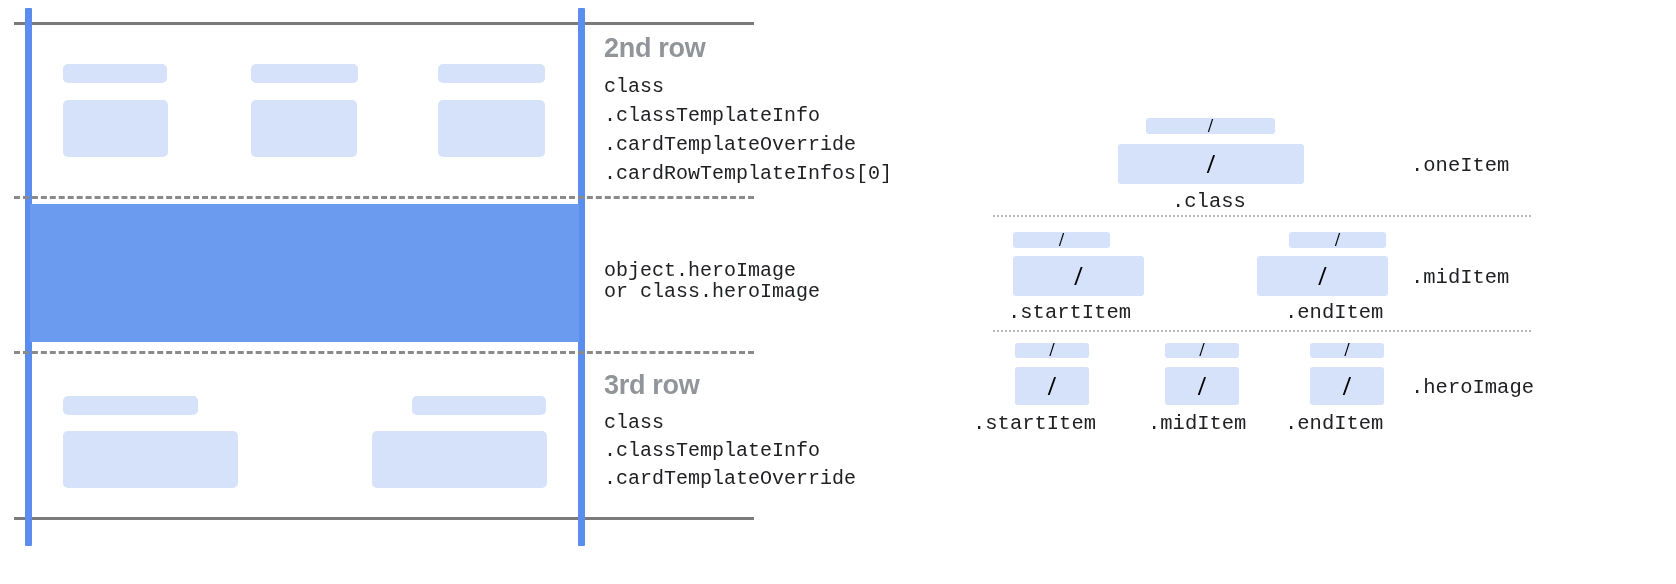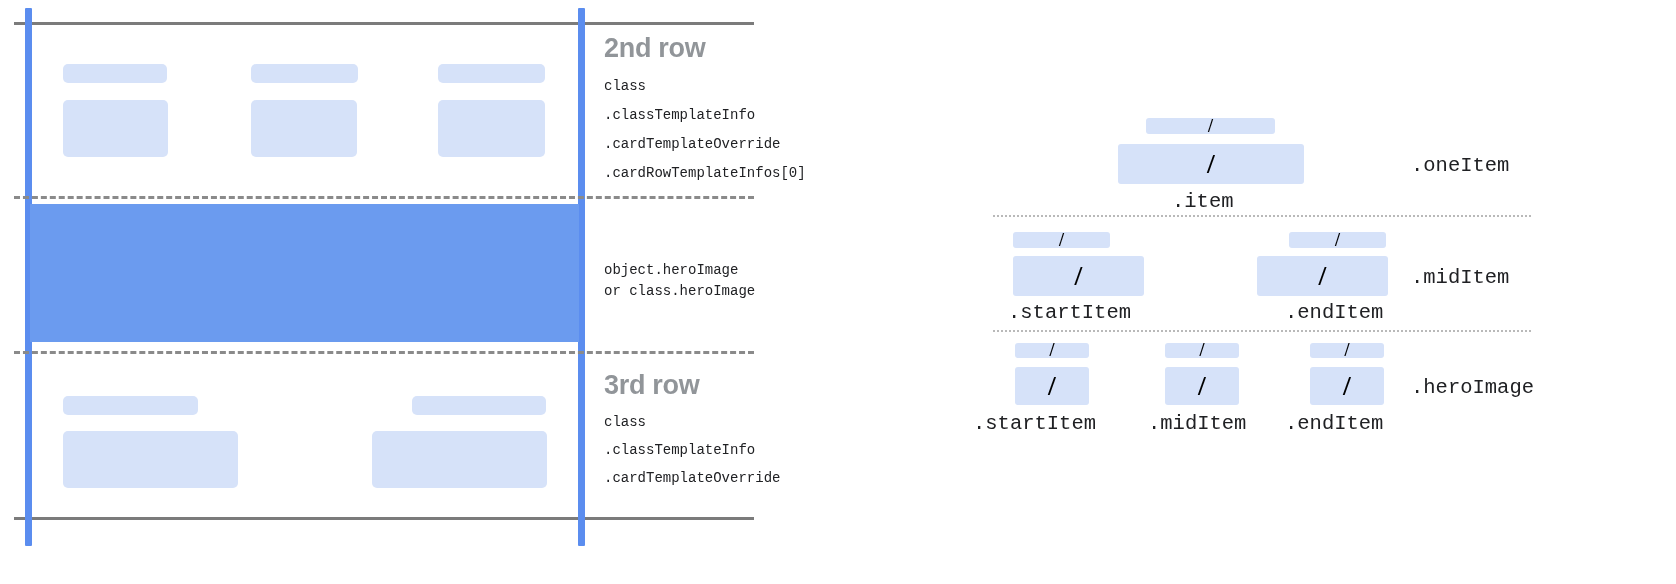--- a/index.html
+++ b/index.html
@@ -60,21 +60,21 @@
     font-family: "Liberation Sans", sans-serif;
     font-weight: bold;
     font-size: 27px;
     color: #919599;
     white-space: pre;
     letter-spacing: -0.3px;
   }
   .mono-block {
     position: absolute;
     font-family: "Liberation Mono", "DejaVu Sans Mono", monospace;
-    font-size: 14px;
+    font-size: 20px;
     color: #202124;
     white-space: pre;
     line-height: 29px;
   }
 
   
   .slot {
     position: absolute;
     background: #d6e2f9;
     border-radius: 3px;
@@ -156,21 +156,21 @@
   <div class="mono-block" style="left:604px;top:464px;">.cardTemplateOverride</div>
 
   <div class="abs" style="left:0;top:0;width:1676px;height:584px;">
 
     <div class="slot small" style="left:1146px;top:118px;width:129px;height:16px;">
       <span class="slash">/</span>
     </div>
     <div class="slot big" style="left:1118px;top:144px;width:186px;height:40px;">
       <span class="slash">/</span>
     </div>
-    <div class="caption" style="left:1172px;top:190px;">.item</div>
+    <div class="caption" style="left:1172px;top:190px;">.class</div>
     <div class="group-label" style="left:1411px;top:154px;">.oneItem</div>
 
     <div class="h-dotted-thin" style="left:993px;top:215px;width:538px;"></div>
 
     <div class="slot small" style="left:1013px;top:232px;width:97px;height:16px;">
       <span class="slash">/</span>
     </div>
     <div class="slot big" style="left:1013px;top:256px;width:131px;height:40px;">
       <span class="slash">/</span>
     </div>

